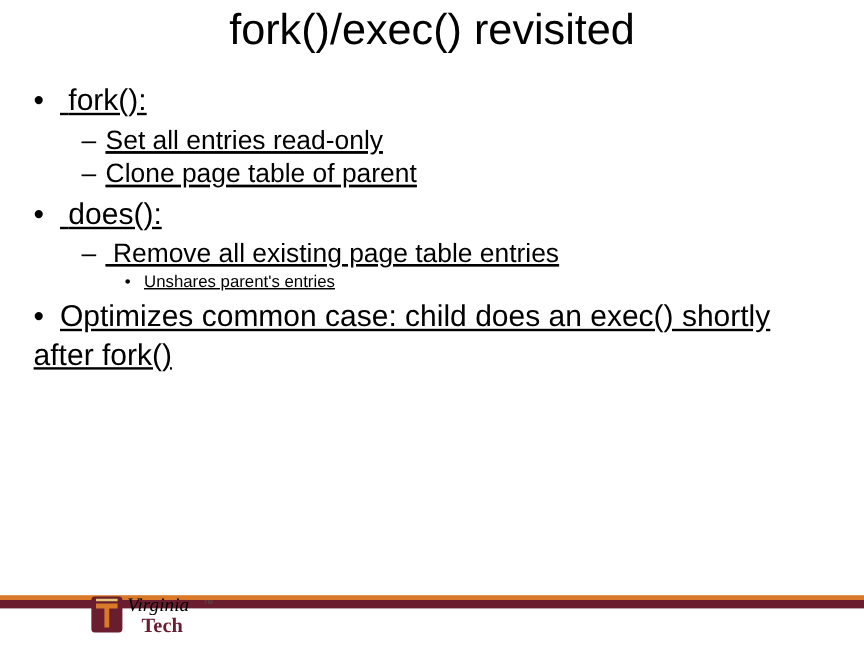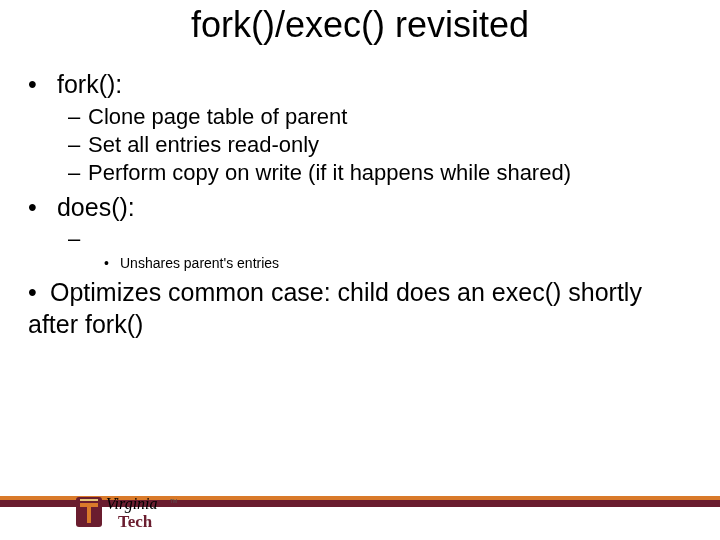--- a/index.html
+++ b/index.html
@@ -18,21 +18,21 @@
     padding: 0 28px 0 28px;
     position: relative;
   }
   .title {
     font-size: 36px;
     text-align: center;
     margin-top: 4px;
     margin-bottom: 22px;
     font-weight: 400;
   }
-  ul { list-style: none; }
+  ul { list-style: none; text-decoration: underline; }
   .lvl1 > li {
     font-size: 25px;
     line-height: 1.3;
     margin-bottom: 2px;
   }
   .lvl1 > li::before {
     content: "•";
     display: inline-block;
     width: 22px;
     margin-left: 0;
@@ -107,29 +107,29 @@
 <body>
 
 <div class="slide">
 
   <h1 class="title">fork()/exec() revisited</h1>
 
   <ul class="lvl1">
     <li>
       <span>fork():</span>
       <ul class="lvl2">
+        <li><span>Set all entries read-only</span></li>
         <li><span>Clone page table of parent</span></li>
-        <li><span>Set all entries read-only</span></li>
-        <li><span>Perform copy on write (if it happens while shared)</span></li>
       </ul>
     </li>
     <li>
       <span>does():</span>
       <ul class="lvl2">
         <li>
+          <span>Remove all existing page table entries</span>
           <ul class="lvl3">
             <li><span>Unshares parent's entries</span></li>
           </ul>
         </li>
       </ul>
     </li>
     <li><span>Optimizes common case: child does an exec() shortly after fork()</span></li>
   </ul>
 
 </div>

